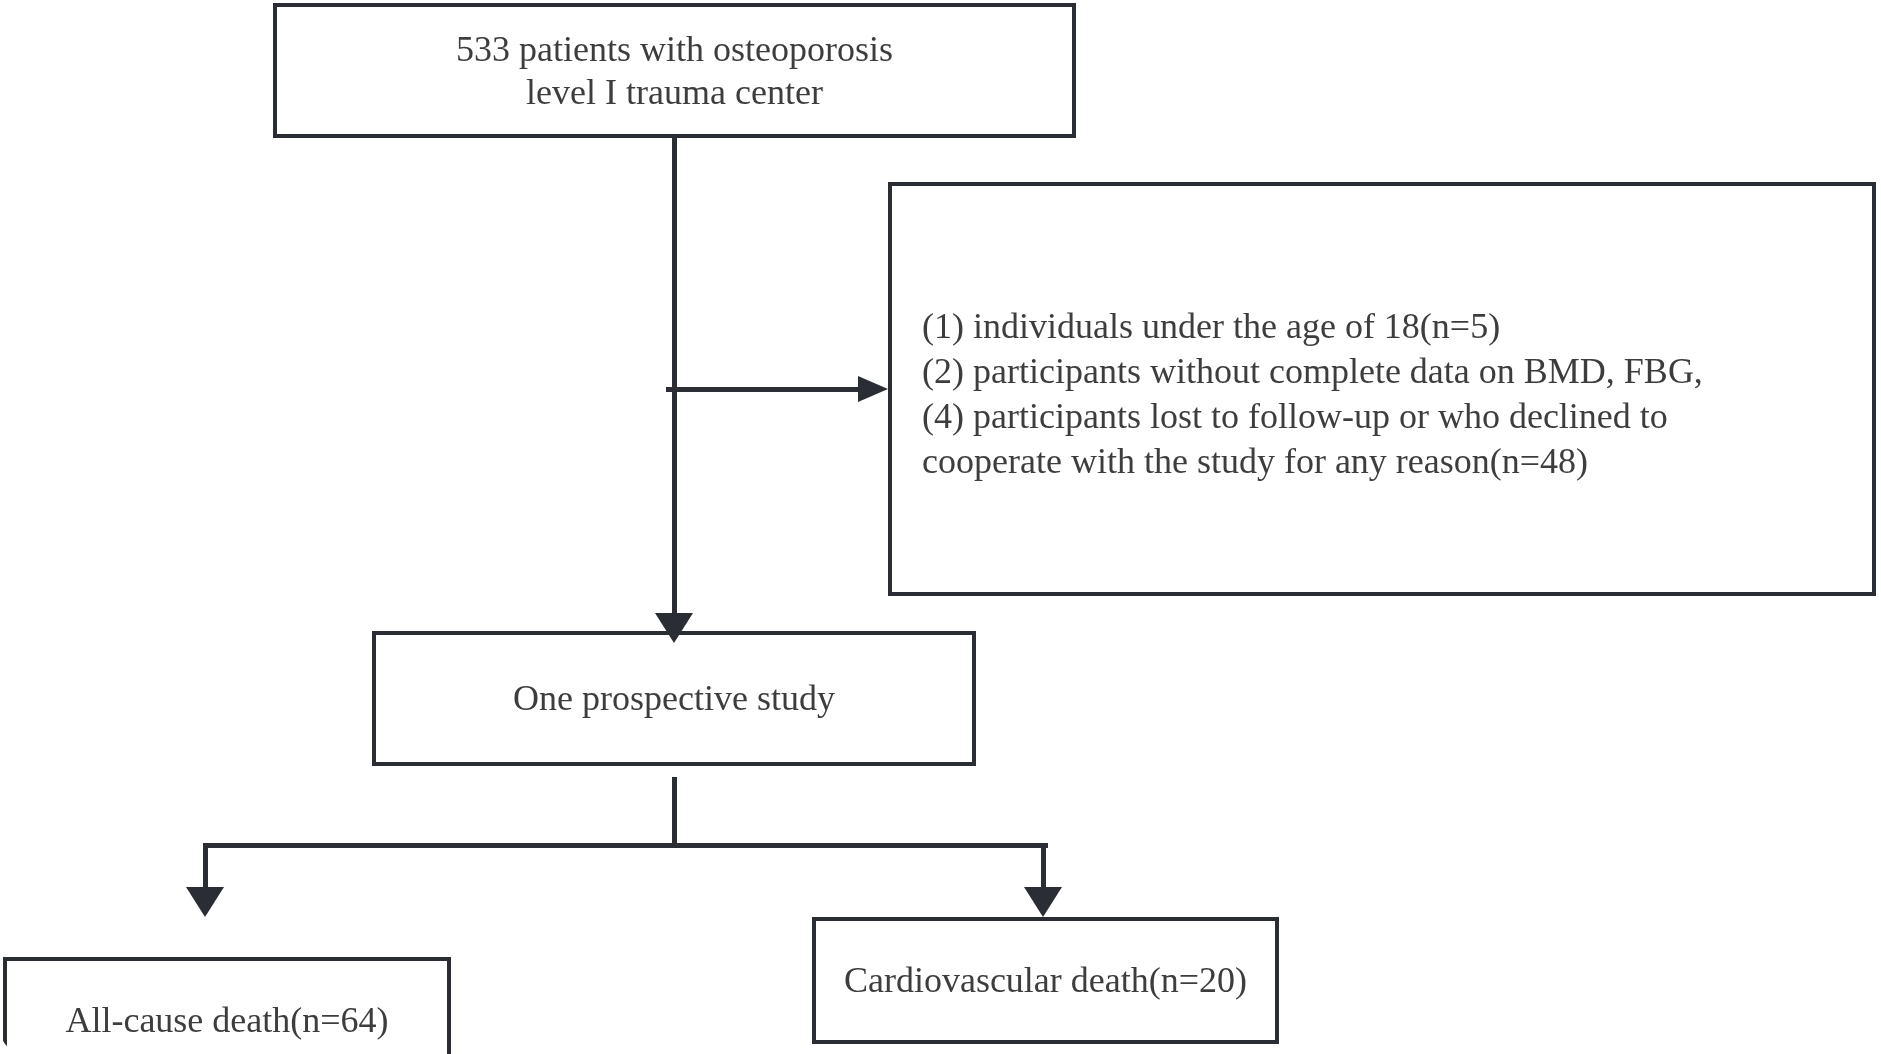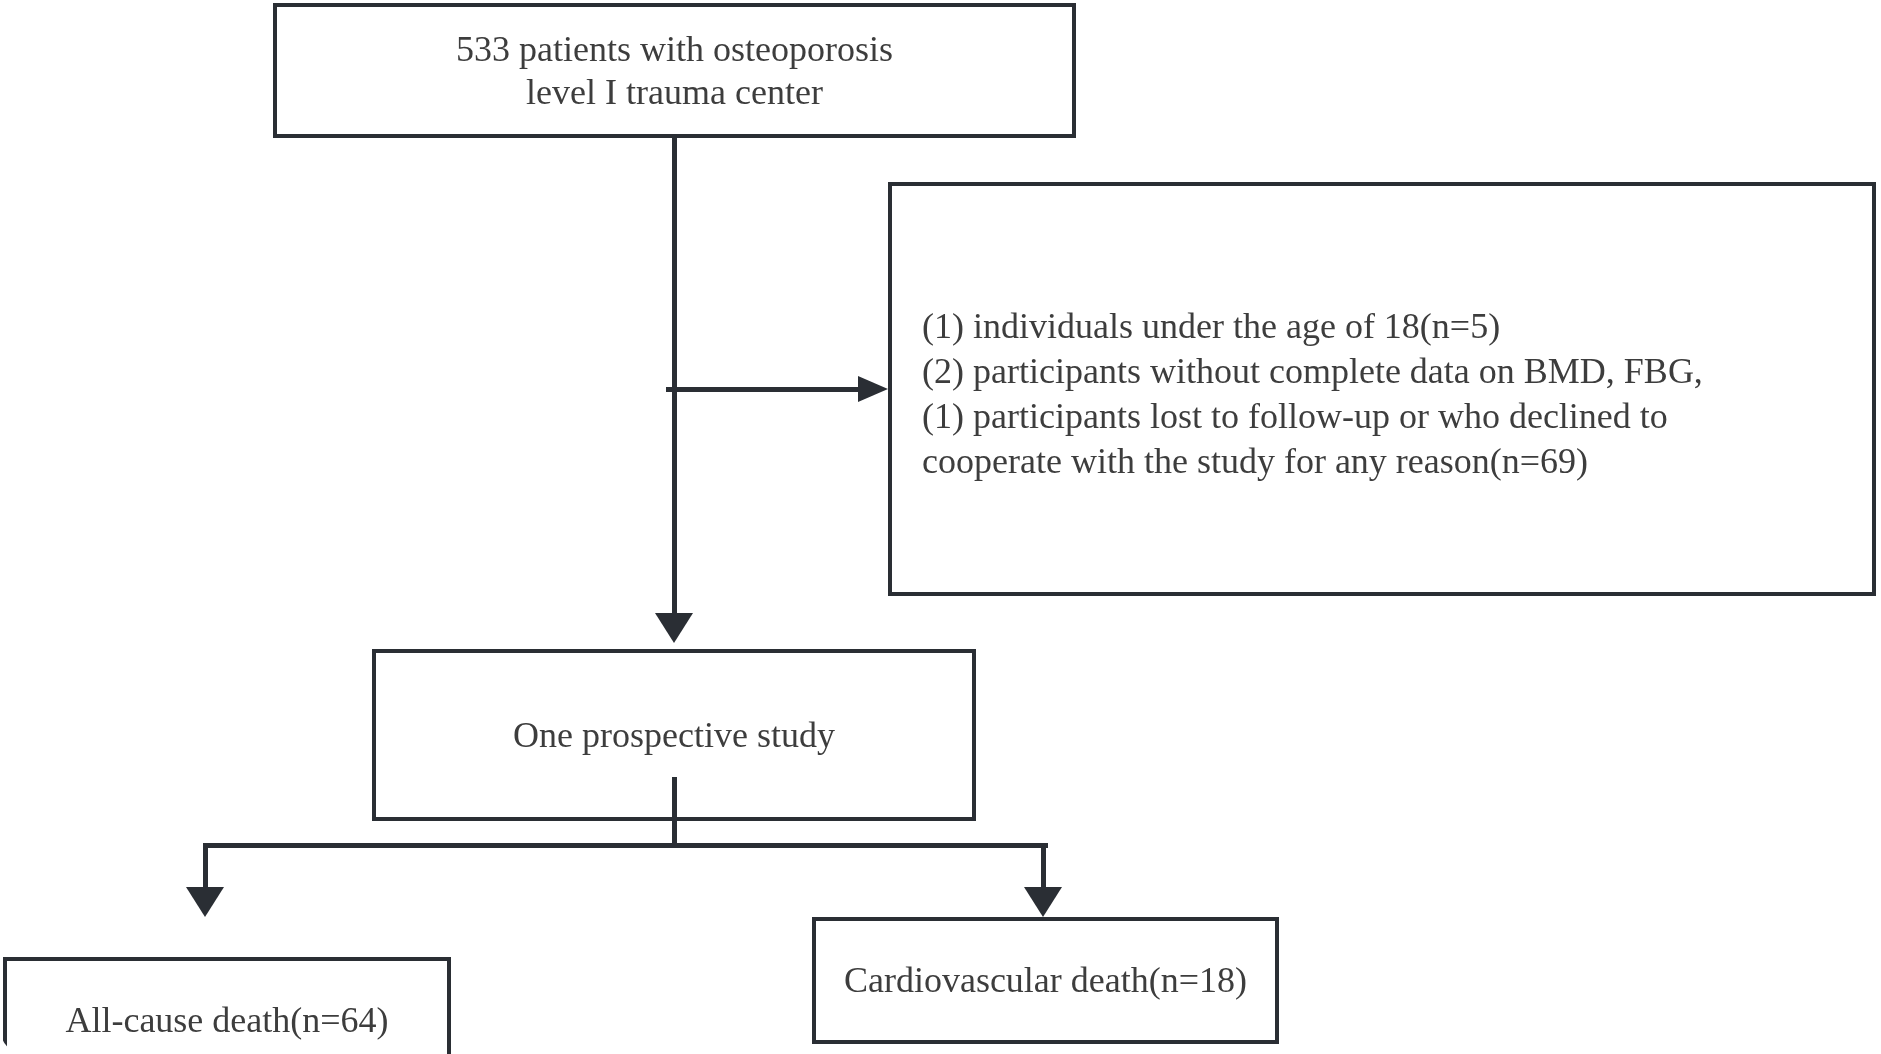--- a/index.html
+++ b/index.html
@@ -34,21 +34,21 @@
     text-align: center;
     font-size: 36px;
     line-height: 45px;
     white-space: nowrap;
   }
   .box .ln { white-space: nowrap; }
   #top-box        { left: 273px; top: 3px;   width: 803px; height: 135px; line-height: 43px; }
   #exclusion-box  { left: 888px; top: 182px; width: 988px; height: 414px;
                     align-items: flex-start; text-align: left;
                     padding: 26px 14px 16px 30px; }
-  #middle-box     { left: 372px; top: 649px; width: 604px; height: 172px; }
+  #middle-box     { left: 372px; top: 631px; width: 604px; height: 135px; }
   #outcome-left-box  { left: 3px;   top: 957px; width: 448px; height: 127px; }
   #outcome-right-box { left: 812px; top: 917px; width: 467px; height: 127px; }
 
   .line {
     position: absolute;
     background: var(--line);
   }
   .arrowhead {
     position: absolute;
     width: 0;
@@ -82,33 +82,33 @@
 <div id="stage">
 
   <div class="box" id="top-box">
     <div class="ln">533 patients with osteoporosis</div>
     <div class="ln">level I trauma center</div>
   </div>
 
   <div class="box" id="exclusion-box">
     <div class="ln">(1) individuals under the age of 18(n=5)</div>
     <div class="ln">(2) participants without complete data on BMD, FBG,</div>
-    <div class="ln">(1) participants lost to follow-up or who declined to</div>
-    <div class="ln">cooperate with the study for any reason(n=69)</div>
+    <div class="ln">(4) participants lost to follow-up or who declined to</div>
+    <div class="ln">cooperate with the study for any reason(n=48)</div>
   </div>
 
   <div class="box" id="middle-box">
     <div class="ln">One prospective study</div>
   </div>
 
   <div class="box" id="outcome-left-box">
     <div class="ln">All-cause death(n=64)</div>
   </div>
   <div class="box" id="outcome-right-box">
-    <div class="ln">Cardiovascular death(n=18)</div>
+    <div class="ln">Cardiovascular death(n=20)</div>
   </div>
 
   <div class="line" id="conn-top-to-middle"></div>
   <div class="line" id="conn-exclusion-branch"></div>
   <div class="line" id="conn-middle-to-split"></div>
   <div class="line" id="conn-split-horizontal"></div>
   <div class="line" id="conn-split-left-drop"></div>
   <div class="line" id="conn-split-right-drop"></div>
 
   <div class="arrowhead arrow-down" id="arrow-into-middle"></div>

